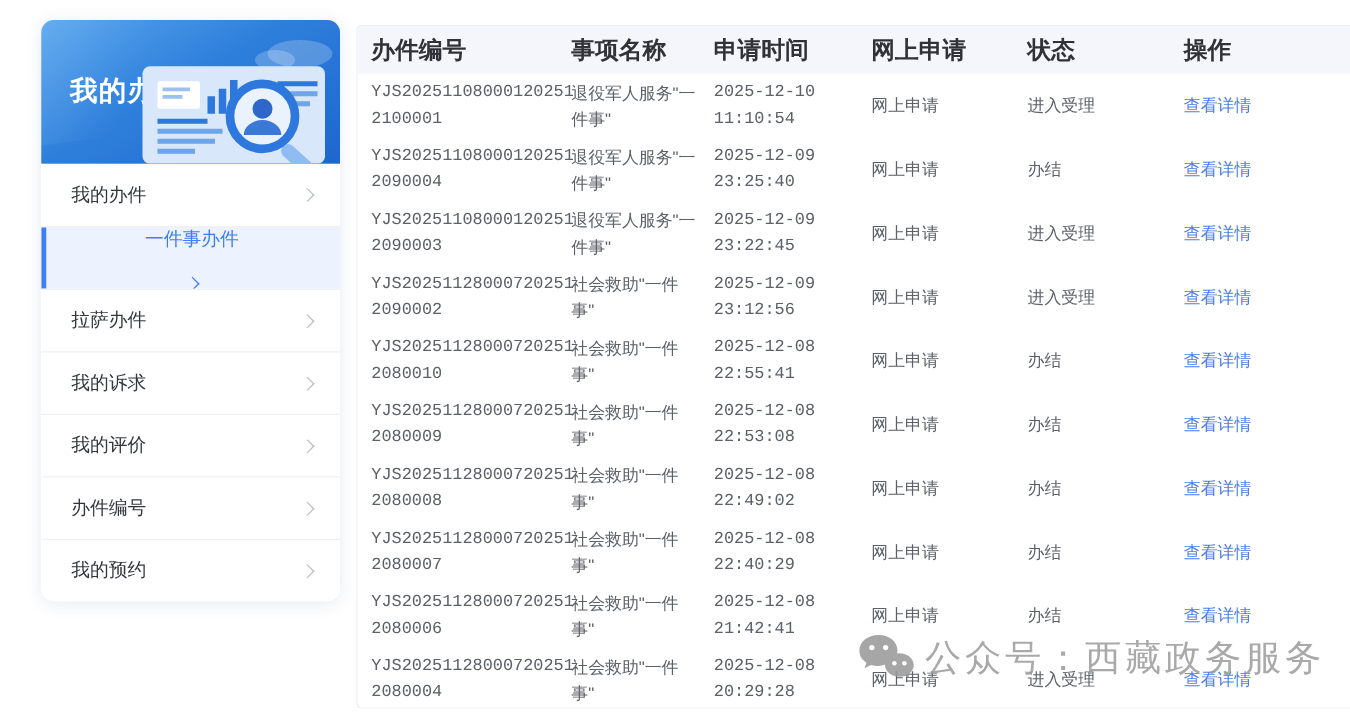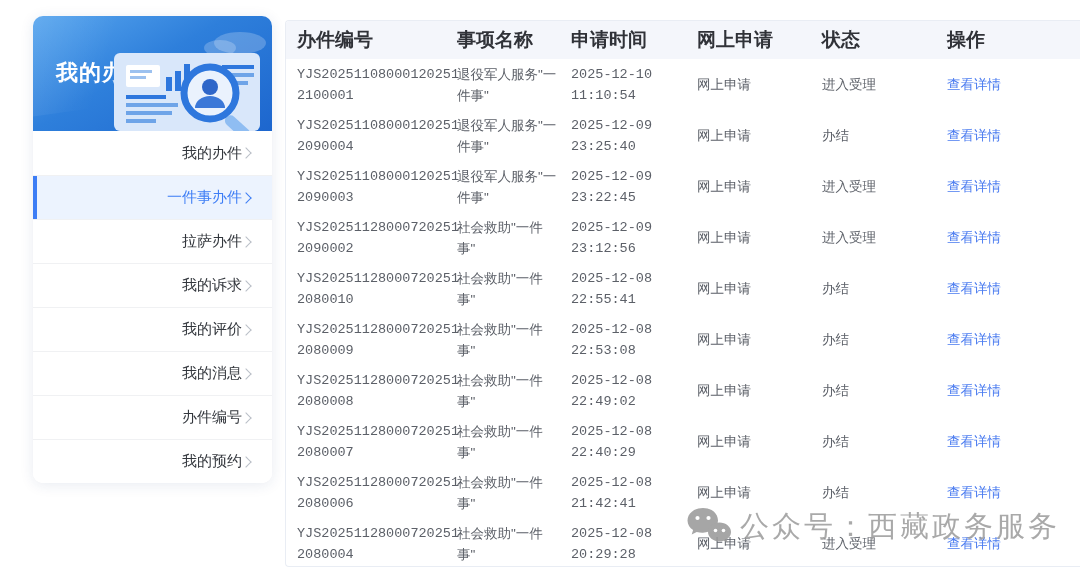--- a/index.html
+++ b/index.html
@@ -10,27 +10,27 @@
   .sidebar { position:absolute; left:33px; top:16px; width:239px; border-radius:10px;
              box-shadow:0 2px 14px rgba(30,60,120,.10); background:#fff; }
   .sidebar-header { position:relative; height:115px; border-radius:10px 10px 0 0; overflow:hidden;
                     background:linear-gradient(150deg, var(--grad-start,#57a5ee) 0%, #2e7fdb 45%, var(--grad-end,#1d66ce) 100%); }
   .sidebar-header::before { content:""; position:absolute; left:-40px; top:-70px; width:220px; height:160px;
                     background:linear-gradient(115deg, rgba(255,255,255,.16) 0%, rgba(255,255,255,0) 55%);
                     transform:rotate(-8deg); }
   .sidebar-title { position:absolute; left:23px; top:42px; color:#fff; font-size:22px; font-weight:bold; letter-spacing:1px; }
   .sidebar-illustration { position:absolute; right:0; bottom:0; }
   .sidebar-menu { border-radius:0 0 10px 10px; overflow:hidden; background:#fff; }
-  .menu-item { position:relative; height:44px; display:flex; align-items:center; justify-content:flex-end;
+  .menu-item { position:relative; height:50px; display:flex; align-items:center; justify-content:space-between;
                padding:0 22px 0 24px; cursor:pointer; background:#fff;font-family:Liberation Serif, serif; }
   .menu-item + .menu-item { border-top:1px solid #f0f1f3; }
   .menu-label { font-size:15px; color:#33373d; }
   .chev { width:8px; height:8px; border-top:1.5px solid #b9bec7; border-right:1.5px solid #b9bec7;
           transform:rotate(45deg); flex:0 0 auto; }
-  .menu-item.active { background:var(--active-bg,#ecf3fe); }
+  .menu-item.active { background:var(--active-bg,#ecf3fe);flex-direction:column; }
   .menu-item.active::before { content:""; position:absolute; left:0; top:0; bottom:0; width:4px; background:var(--accent,#3d7df5); }
   .menu-item.active .menu-label { color:var(--accent,#3d7df5); }
   .menu-item.active .chev { border-color:var(--accent,#3d7df5); }
 
   
   .table-panel { position:absolute; left:285px; top:20px; width:795px; height:547px;
                  border:1px solid #e9edf4; border-right:none; border-radius:4px 0 0 4px;
                  background:#fff; overflow:hidden; }
   .trow { display:grid; grid-template-columns:160px 114px 126px 125px 125px 1fr; padding-left:11px; align-items:center; }
   .thead { background:var(--thead-bg,#f4f6fb); height:38px; }
@@ -94,24 +94,20 @@
   </div>
         <div class="menu-item">
     <span class="menu-label">我的诉求</span>
     <span class="chev"></span>
   </div>
         <div class="menu-item">
     <span class="menu-label">我的评价</span>
     <span class="chev"></span>
   </div>
         <div class="menu-item">
-    <span class="menu-label">我的消息</span>
-    <span class="chev"></span>
-  </div>
-        <div class="menu-item">
     <span class="menu-label">办件编号</span>
     <span class="chev"></span>
   </div>
         <div class="menu-item">
     <span class="menu-label">我的预约</span>
     <span class="chev"></span>
   </div>
       </nav>
   </aside>
 

